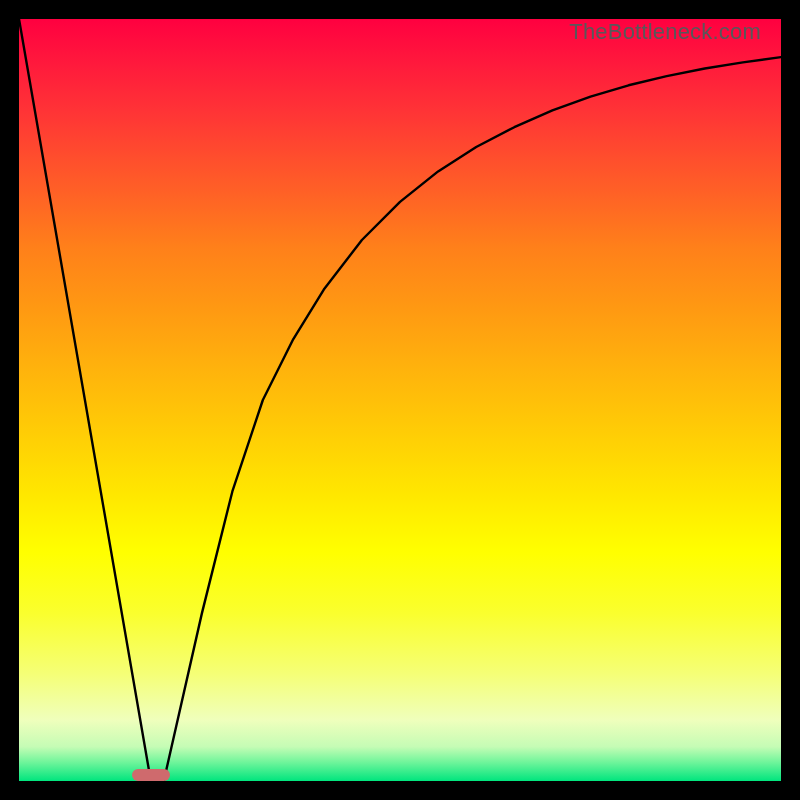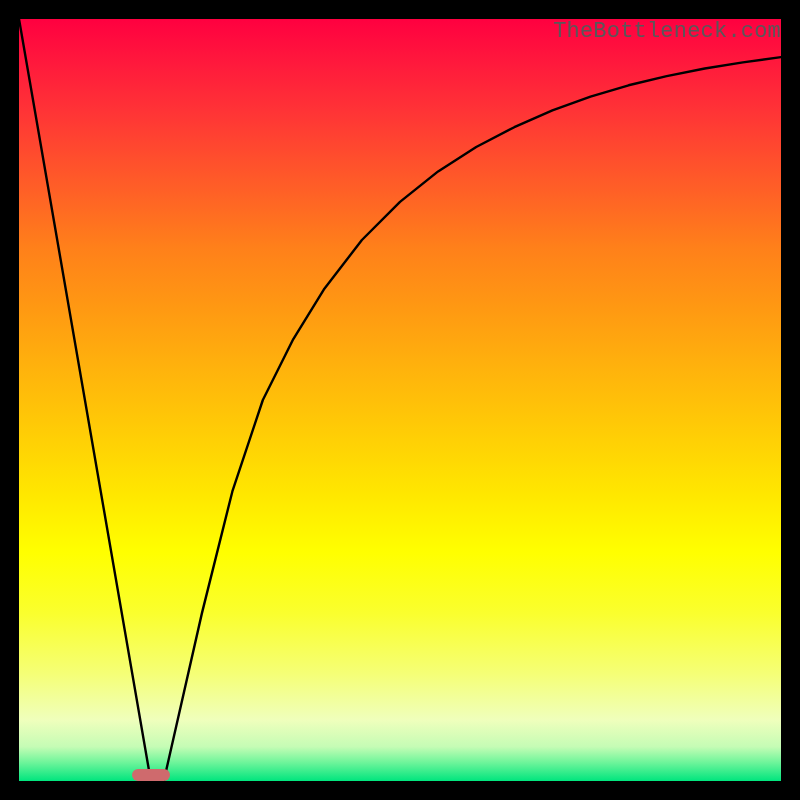--- a/index.html
+++ b/index.html
@@ -32,22 +32,22 @@
       #f5ff77 86%,
       #efffbc 92%,
       #c5fcb5 95.5%,
       #71f59b 97.5%,
       #00e57e 100%
     );
   }
   .watermark {
     position: absolute;
     top: 0;
-    right: 0;
-    font-family: Liberation Mono, monospace;
+    right: 20px;
+    font-family: Liberation Sans, sans-serif;
     font-size: 22px;
     font-weight: 400;
     color: #58585a;
     letter-spacing: 0.2px;
   }
   .curve-svg {
     position: absolute;
     left: 0;
     top: 0;
     width: 762px;

